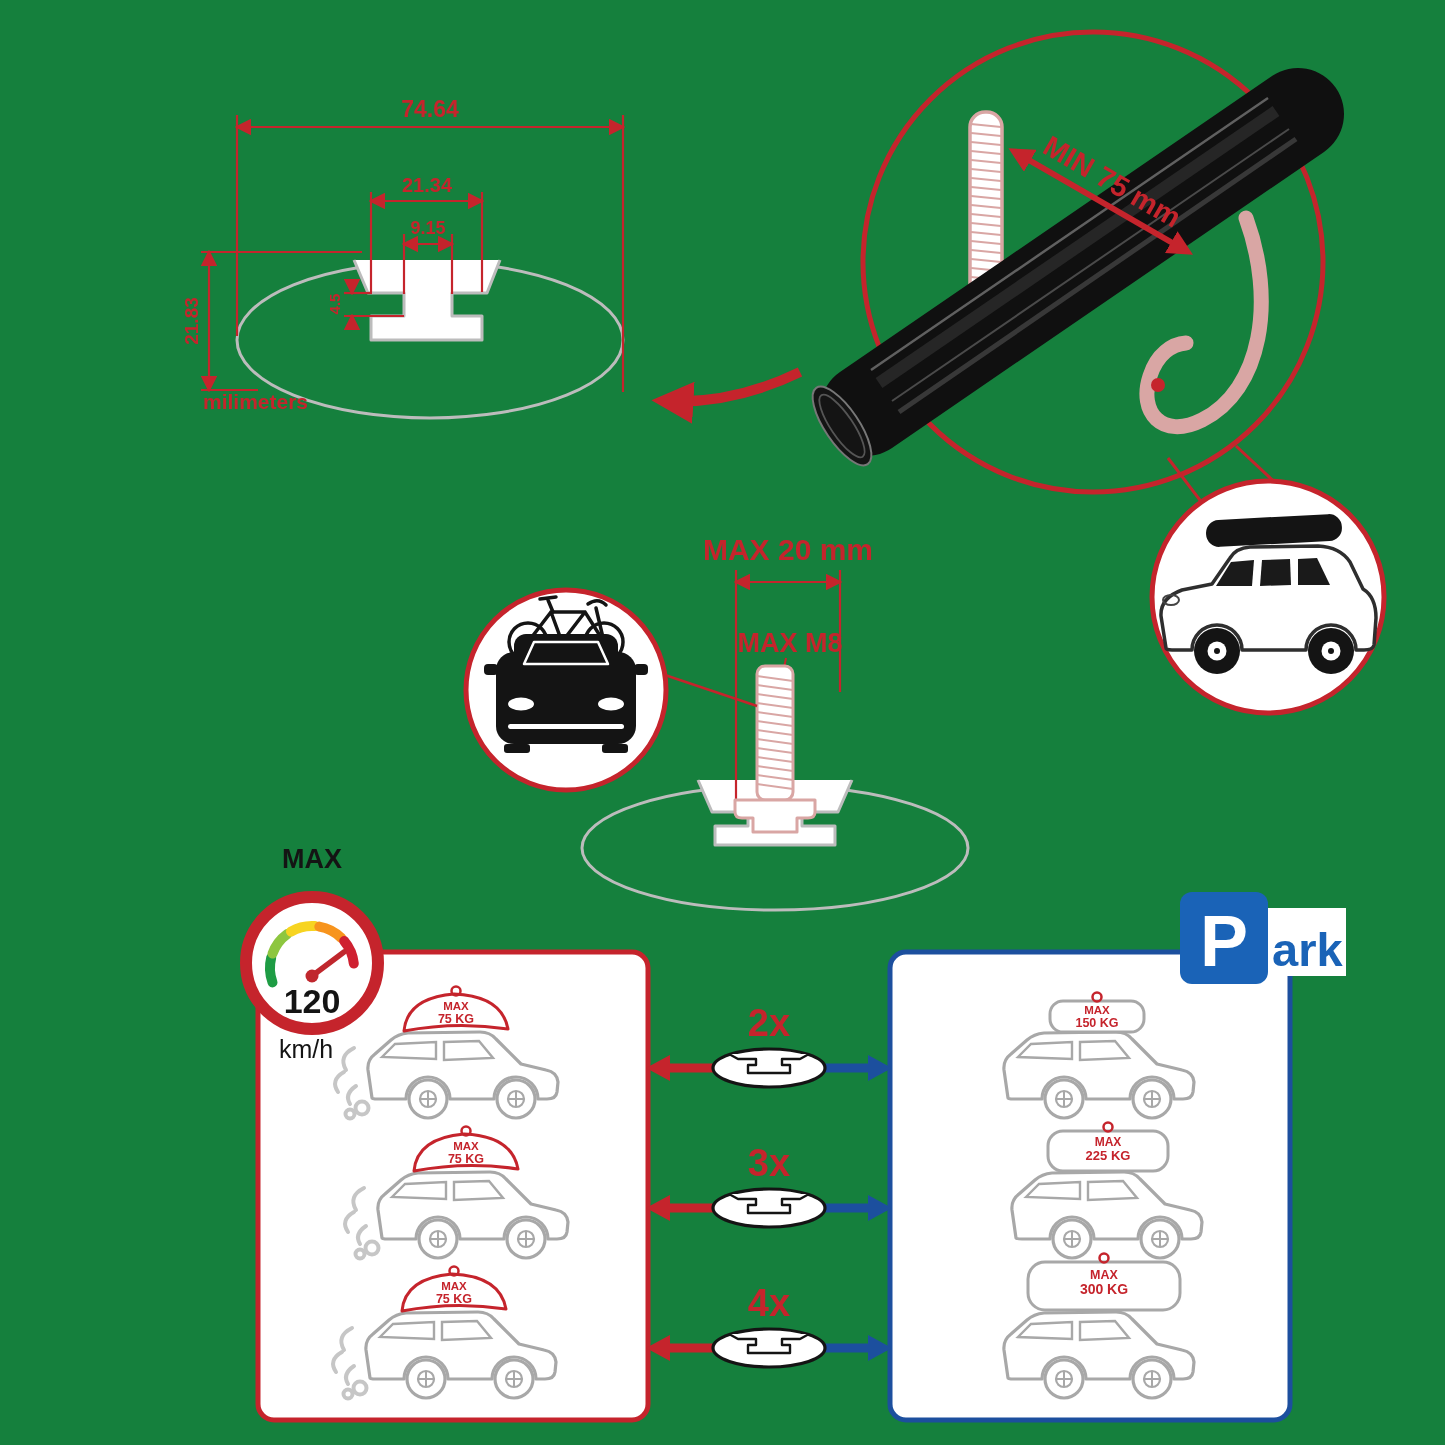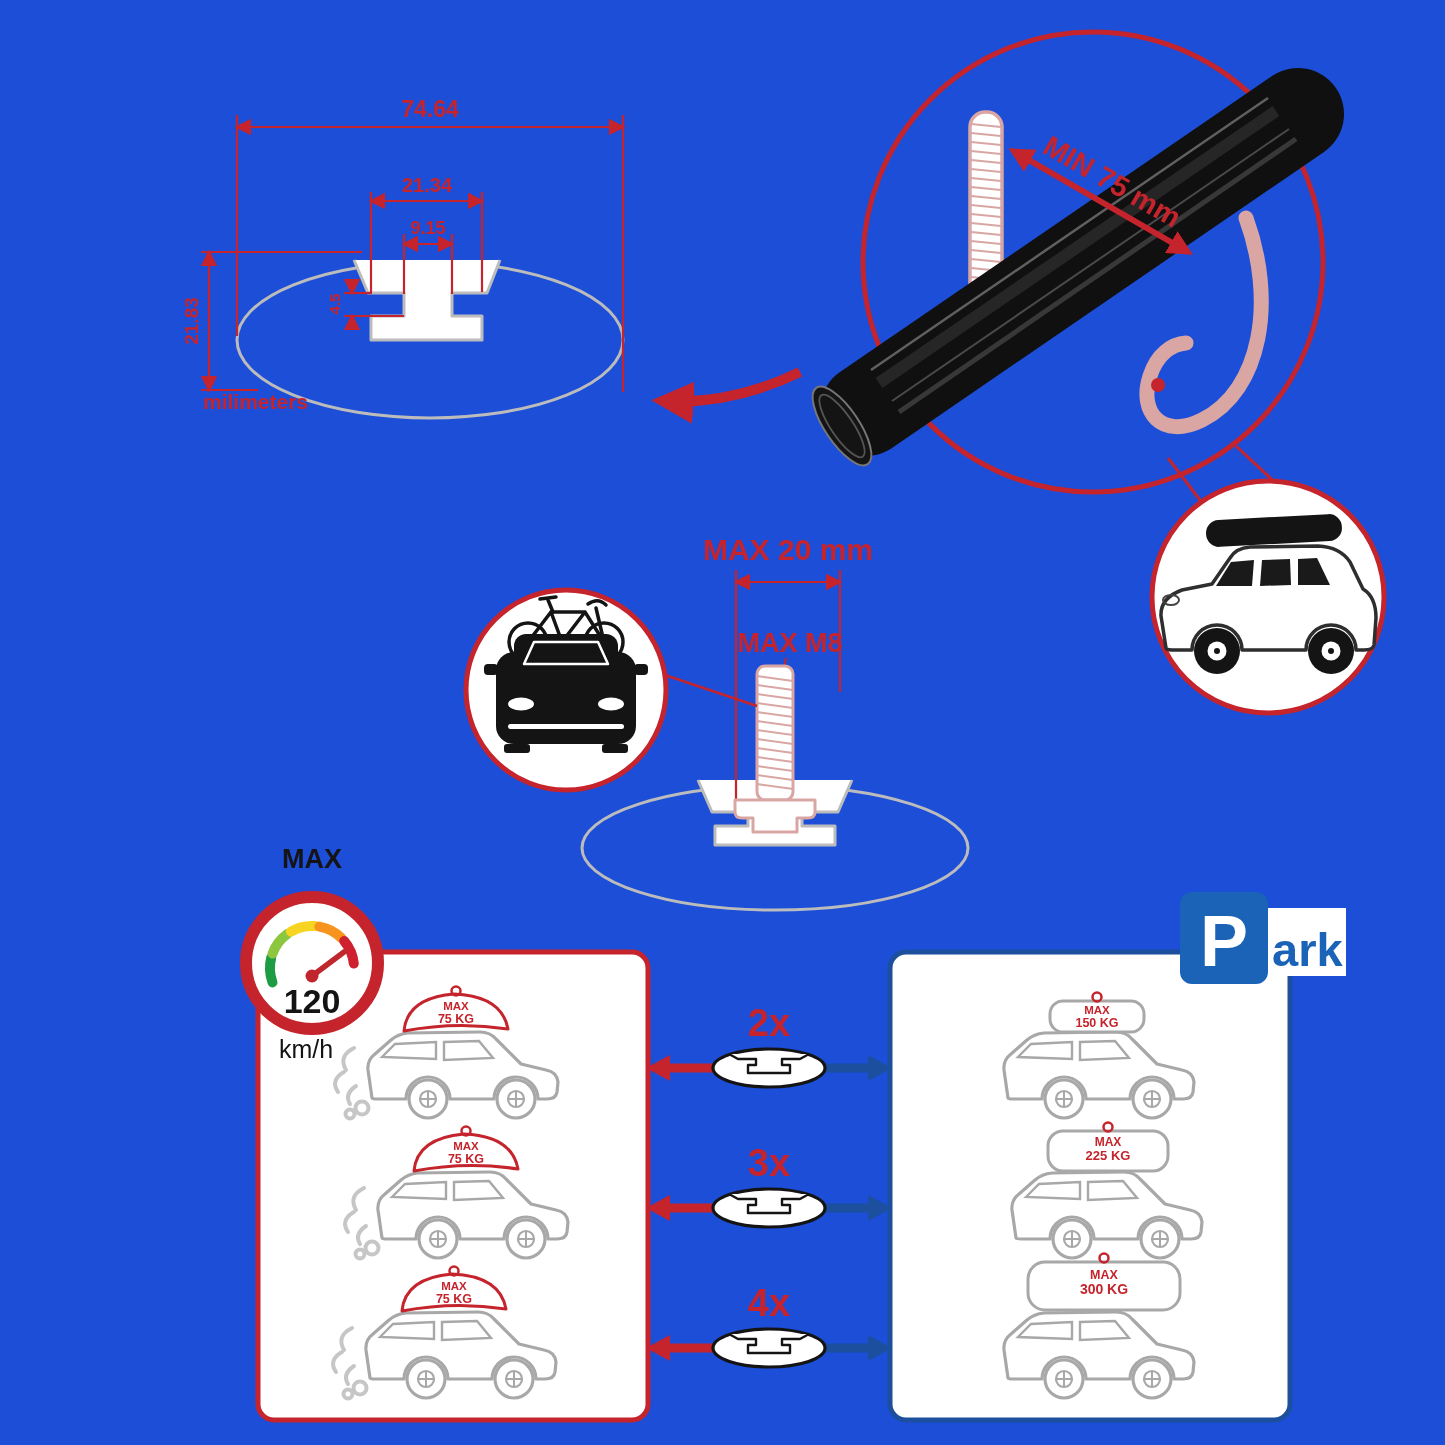--- a/index.html
+++ b/index.html
@@ -1,16 +1,16 @@
 <!DOCTYPE html>
 <html><head>
 <meta charset="utf-8">
 <style>
   html,body{margin:0;padding:0;background:#fff}
-  .canvas{position:relative;width:1445px;height:1445px;background:#1d4ed8;overflow:hidden}
+  .canvas{position:relative;width:1445px;height:1445px;background:#15803d;overflow:hidden}
   .canvas > svg{position:absolute;left:0;top:0}
   text{font-family:"Liberation Sans","DejaVu Sans",sans-serif}
   .rt{fill:#c5242c;font-weight:bold}
   .bt{fill:#141414;font-weight:bold}
   .dim{stroke:#c5242c;stroke-width:2.2;fill:none}
 </style>
 </head>
 <body>
 
 <div class="canvas">

